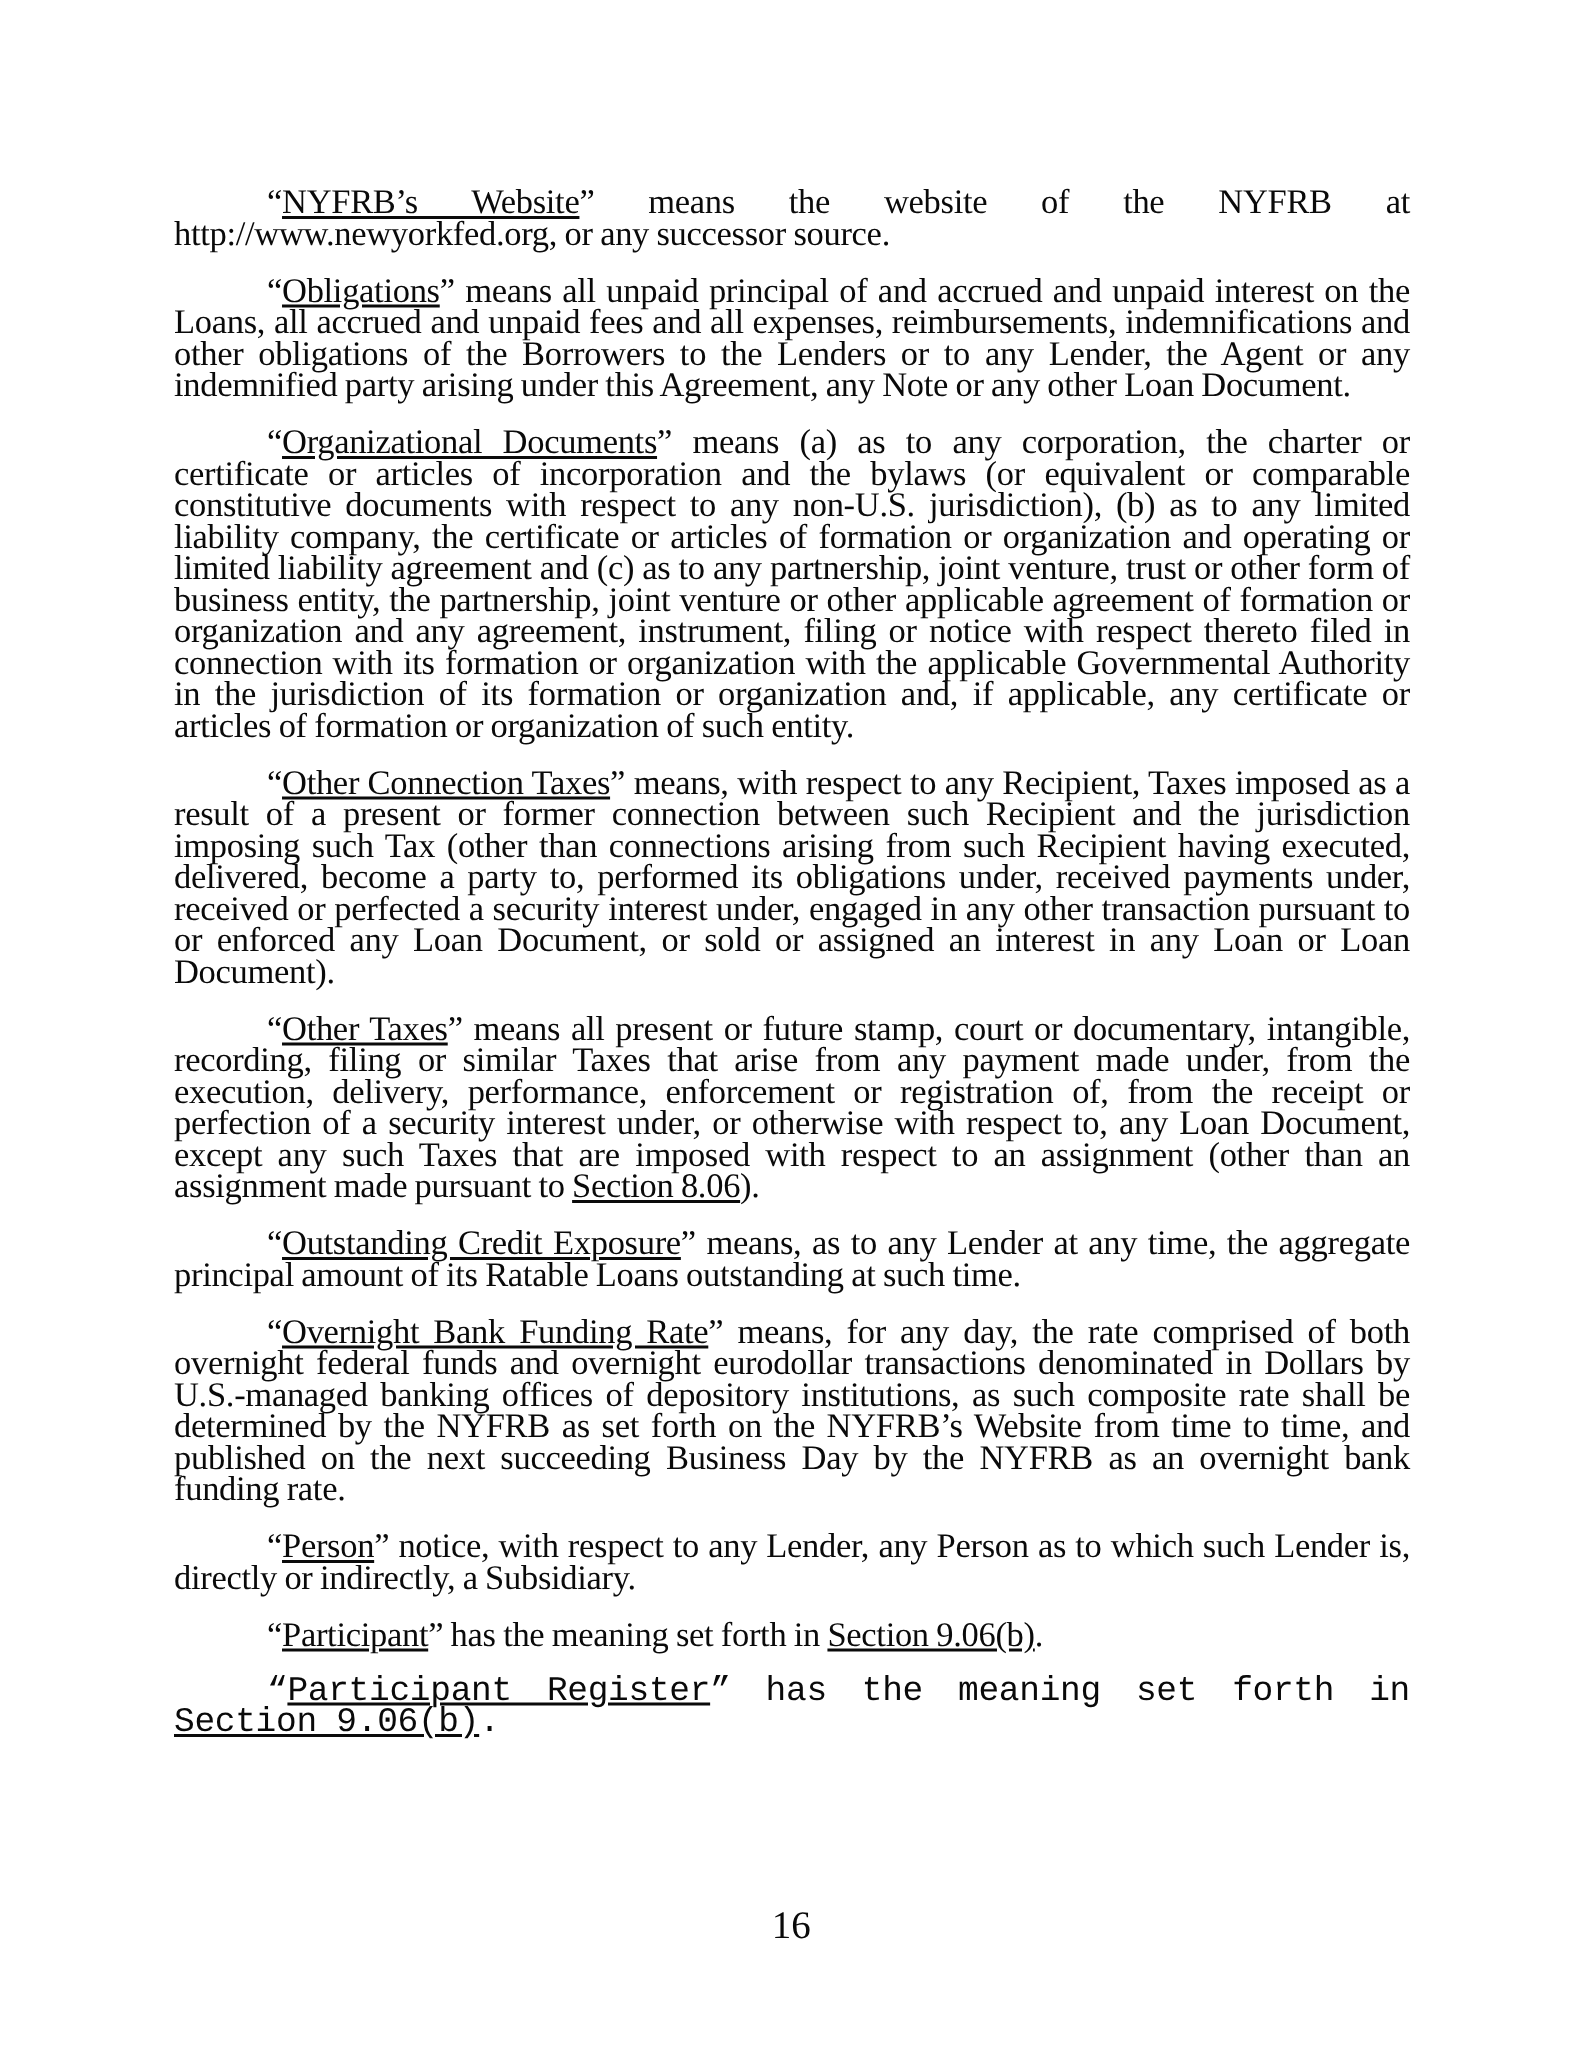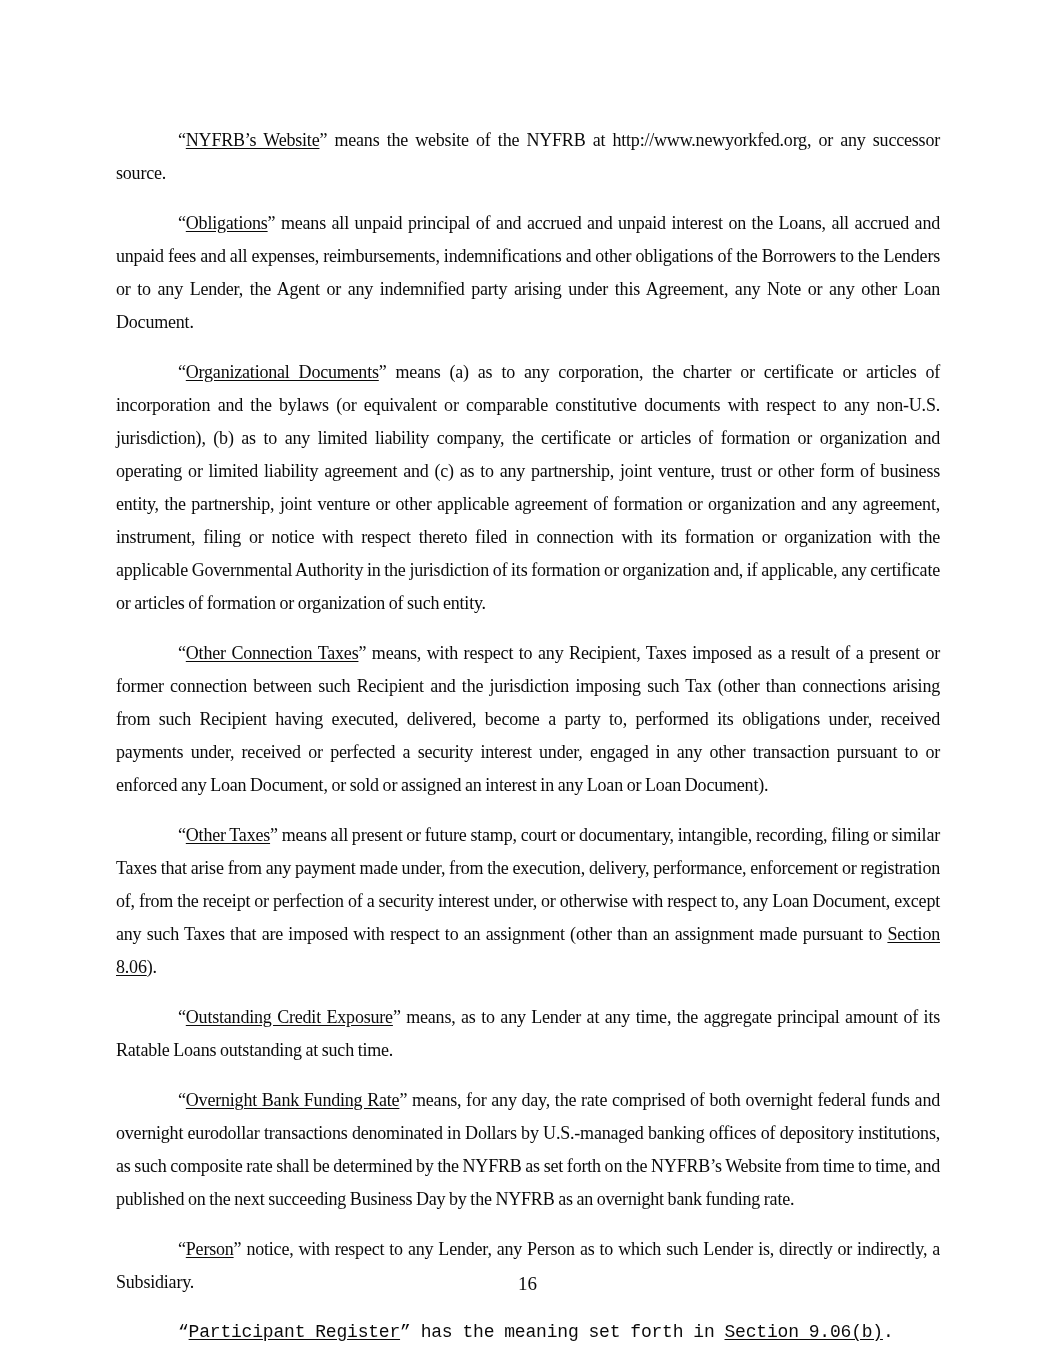--- a/index.html
+++ b/index.html
@@ -20,54 +20,55 @@
   .content {
     position: absolute;
     left: 116px;
     top: 124px;
     width: 824px;
   }
   p.para {
     margin: 0 0 17px 0;
     text-align: justify;
     text-indent: 62px;
-    font-size: 18px;
-    line-height: 33px;
+    font-size: 23px;
+    line-height: 21px;
     letter-spacing: -0.2px;
     word-spacing: -0.6px;
   }
   p.para:last-child {
     margin-bottom: 0;
     font-family: Liberation Mono, monospace;
   }
   span.u {
     text-decoration: underline;
     text-underline-offset: 2px;
   }
   .page-number {
     position: absolute;
     top: 1272px;
     left: 0;
     width: 100%;
     text-align: center;
-    font-size: 19px;
+    font-size: 26px;
     line-height: 23.8px;
   }
 </style>
 </head>
 <body>
 
 <div class="page">
   <div class="content">
     <div id="paragraphs">
         <p class="para"><span>“</span><span class="u">NYFRB’s Website</span><span>” means the website of the NYFRB at http://www.newyorkfed.org, or any successor source.</span></p>
         <p class="para"><span>“</span><span class="u">Obligations</span><span>” means all unpaid principal of and accrued and unpaid interest on the Loans, all accrued and unpaid fees and all expenses, reimbursements, indemnifications and other obligations of the Borrowers to the Lenders or to any Lender, the Agent or any indemnified party arising under this Agreement, any Note or any other Loan Document.</span></p>
         <p class="para"><span>“</span><span class="u">Organizational Documents</span><span>” means (a) as to any corporation, the charter or certificate or articles of incorporation and the bylaws (or equivalent or comparable constitutive documents with respect to any non-U.S. jurisdiction), (b) as to any limited liability company, the certificate or articles of formation or organization and operating or limited liability agreement and (c) as to any partnership, joint venture, trust or other form of business entity, the partnership, joint venture or other applicable agreement of formation or organization and any agreement, instrument, filing or notice with respect thereto filed in connection with its formation or organization with the applicable Governmental Authority in the jurisdiction of its formation or organization and, if applicable, any certificate or articles of formation or organization of such entity.</span></p>
         <p class="para"><span>“</span><span class="u">Other Connection Taxes</span><span>” means, with respect to any Recipient, Taxes imposed as a result of a present or former connection between such Recipient and the jurisdiction imposing such Tax (other than connections arising from such Recipient having executed, delivered, become a party to, performed its obligations under, received payments under, received or perfected a security interest under, engaged in any other transaction pursuant to or enforced any Loan Document, or sold or assigned an interest in any Loan or Loan Document).</span></p>
         <p class="para"><span>“</span><span class="u">Other Taxes</span><span>” means all present or future stamp, court or documentary, intangible, recording, filing or similar Taxes that arise from any payment made under, from the execution, delivery, performance, enforcement or registration of, from the receipt or perfection of a security interest under, or otherwise with respect to, any Loan Document, except any such Taxes that are imposed with respect to an assignment (other than an assignment made pursuant to </span><span class="u">Section 8.06</span><span>).</span></p>
         <p class="para"><span>“</span><span class="u">Outstanding Credit Exposure</span><span>” means, as to any Lender at any time, the aggregate principal amount of its Ratable Loans outstanding at such time.</span></p>
         <p class="para"><span>“</span><span class="u">Overnight Bank Funding Rate</span><span>” means, for any day, the rate comprised of both overnight federal funds and overnight eurodollar transactions denominated in Dollars by U.S.-managed banking offices of depository institutions, as such composite rate shall be determined by the NYFRB as set forth on the NYFRB’s Website from time to time, and published on the next succeeding Business Day by the NYFRB as an overnight bank funding rate.</span></p>
         <p class="para"><span>“</span><span class="u">Person</span><span>” notice, with respect to any Lender, any Person as to which such Lender is, directly or indirectly, a Subsidiary.</span></p>
+        <p class="para"><span>“</span><span class="u">Participant</span><span>” has the meaning set forth in </span><span class="u">Section 9.06(b)</span><span>.</span></p>
         <p class="para"><span>“</span><span class="u">Participant Register</span><span>” has the meaning set forth in </span><span class="u">Section 9.06(b)</span><span>.</span></p>
       </div>
   </div>
   <div class="page-number">16</div>
 </div>
 
 </body></html>

